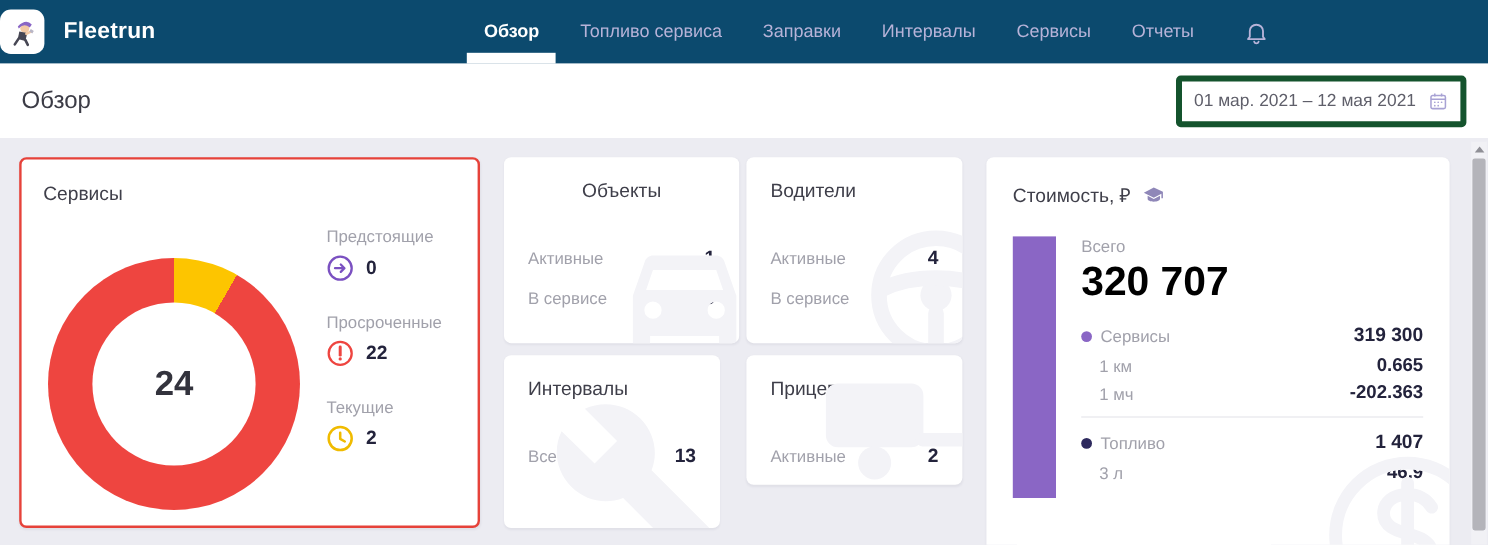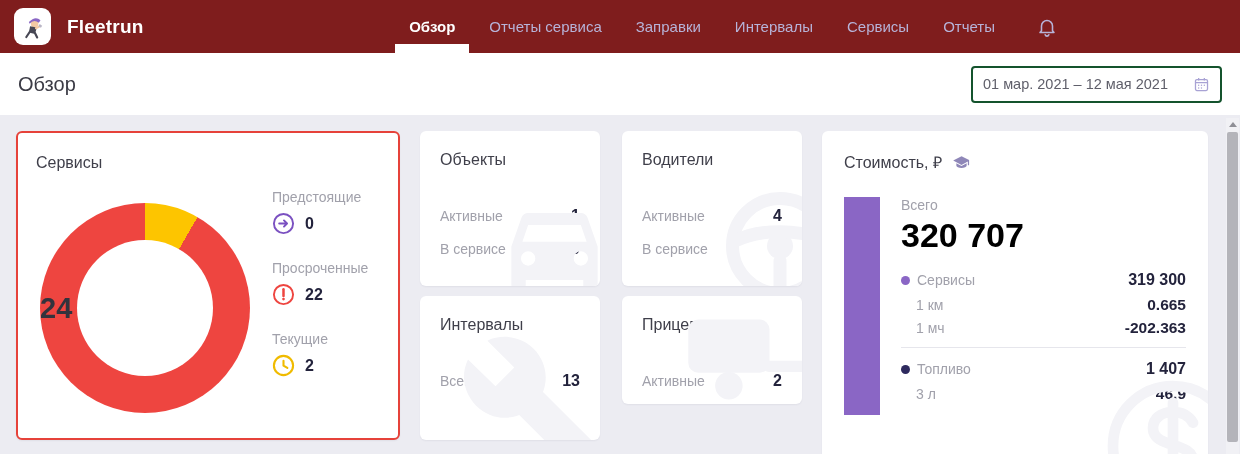--- a/index.html
+++ b/index.html
@@ -6,23 +6,23 @@
   html,body { width:1240px; height:454px; }
   body {
     font-family:"Liberation Sans", sans-serif;
     background:#ececf2;
     position:relative;
     overflow:hidden;
     color:#23233c;
   }
   
   .navbar {
-    height:53px; background:#7f1d1d;
+    height:53px; background:#0c4a6e;
     display:flex; align-items:center;
-    padding-left:14px; position:relative;
+    position:relative;
   }
   .logo {
     width:37px; height:37px; background:#fff; border-radius:9px;
     display:flex; align-items:center; justify-content:center; flex:0 0 auto;
   }
   .brand { color:#fff; font-size:19px; font-weight:700; margin-left:16px; letter-spacing:.2px; }
   .nav-tabs { display:flex; height:100%; margin-left:auto; }
   .nav-item {
     color:#b7b3d8; font-size:15px; padding:0 17px; height:53px;
     display:flex; align-items:center; position:relative; cursor:pointer; white-space:nowrap;
@@ -32,52 +32,52 @@
     content:""; position:absolute; left:3px; right:3px; bottom:0; height:9px; background:#fff;
   }
   .bell { margin:0 182px 0 24px; display:flex; align-items:center; cursor:pointer; }
   
   .page-header {
     height:62px; background:#fff; display:flex; align-items:center;
     padding:0 18px; position:relative;
   }
   .page-title { font-size:20px; color:#3c3c46; }
   .date-range {
-    margin-left:auto; border:2px solid #14532d; border-radius:4px;
-    padding:8px 10px; display:flex; align-items:center; gap:25px;
+    margin-left:auto; border:5px solid #14532d; border-radius:4px;
+    padding:8px 10px; display:flex; align-items:center; gap:10px;
     color:#5f5f6a; font-size:14.5px; background:#fff; cursor:pointer;
   }
   
   .main { position:relative; height:339px; }
   .card {
     position:absolute; background:#fff; border-radius:6px;
     box-shadow:0 1px 2px rgba(40,40,70,.06); overflow:hidden;
   }
   .card-title { font-size:16px; color:#3f3f4a; font-weight:500; }
   .watermark { position:absolute; pointer-events:none; }
 
   .services-card { left:16px; top:16px; width:384px; height:309px; border:2px solid #e6423a; }
   .services-card .card-title { position:absolute; left:18px; top:21px; }
   .donut {
-    position:absolute; left:22px; top:70px; width:210px; height:210px;
+    position:absolute; left:22px; top:82px; width:210px; height:210px;
     border-radius:50%;
-    display:flex; align-items:center; 
+    display:flex; align-items:center; justify-content:center;
   }
   .donut::before {
     content:""; position:absolute; inset:37px; background:#fff; border-radius:50%;
   }
   .donut-center { position:relative; font-size:29px; font-weight:700; color:#33333d; }
   .legend { position:absolute; left:254px; top:56px; }
   .legend-group { margin-bottom:25px; }
   .legend-label { font-size:14px; color:#a1a1ab; }
   .legend-row { display:flex; align-items:center; gap:10px; margin-top:7px; }
   .legend-value { font-size:16px; font-weight:700; color:#23233c; }
 
   .small-card { padding:20px; }
-  .units-card     { left:420px; top:16px;  width:180px; height:155px; }
+  .units-card     { left:420px; top:16px;  width:196px; height:155px;text-align:center; }
   .drivers-card   { left:622px; top:16px;  width:180px; height:155px; }
   .intervals-card { left:420px; top:181px; width:180px; height:144px; }
   .trailers-card  { left:622px; top:181px; width:180px; height:108px; }
   .rows { margin-top:38px; position:relative; }
   .row { display:flex; align-items:baseline; margin-bottom:15px; }
   .row-label { font-size:14px; color:#a1a1ab; }
   .row-value { margin-left:auto; font-size:16px; font-weight:700; color:#23233c; }
 
   .cost-card { left:822px; top:16px; width:386px; height:340px; padding:20px 22px; }
   .cost-title-row { display:flex; align-items:center; gap:10px; }
@@ -114,21 +114,21 @@
       <path d="M14.5 17 l8 1.5 -2 8 -7.5 -2 z" fill="#474754"></path>
       <path d="M14 24 l-4 6 M20.5 25.5 l2.5 5" stroke="#474754" stroke-width="2.6" fill="none" stroke-linecap="round"></path>
       <path d="M21.5 19.5 l5 -2.5" stroke="#f3c9a4" stroke-width="2.4" fill="none" stroke-linecap="round"></path>
       <path d="M26 14.5 l3 2 -1.5 2.5 -3 -2 z" fill="#b9b6c6"></path>
     </svg>
   </div>
   <div class="brand">Fleetrun</div>
 
   <nav class="nav-tabs">
     <div class="nav-item active">Обзор</div>
-    <div class="nav-item">Отчеты сервиса</div>
+    <div class="nav-item">Топливо сервиса</div>
     <div class="nav-item">Заправки</div>
     <div class="nav-item">Интервалы</div>
     <div class="nav-item">Сервисы</div>
     <div class="nav-item">Отчеты</div>
   </nav>
 
   <div class="bell">
     <svg width="22" height="22" viewBox="0 0 24 24" fill="none" stroke="#b7b3d8" stroke-width="1.7" stroke-linejoin="round">
       <path d="M18 16v-5.2c0-3.3-2.7-5.8-6-5.8s-6 2.5-6 5.8V16l-1.6 2.1h15.2L18 16z"></path>
       <path d="M10 20.5a2.1 2.1 0 0 0 4 0" stroke-linecap="round"></path>

